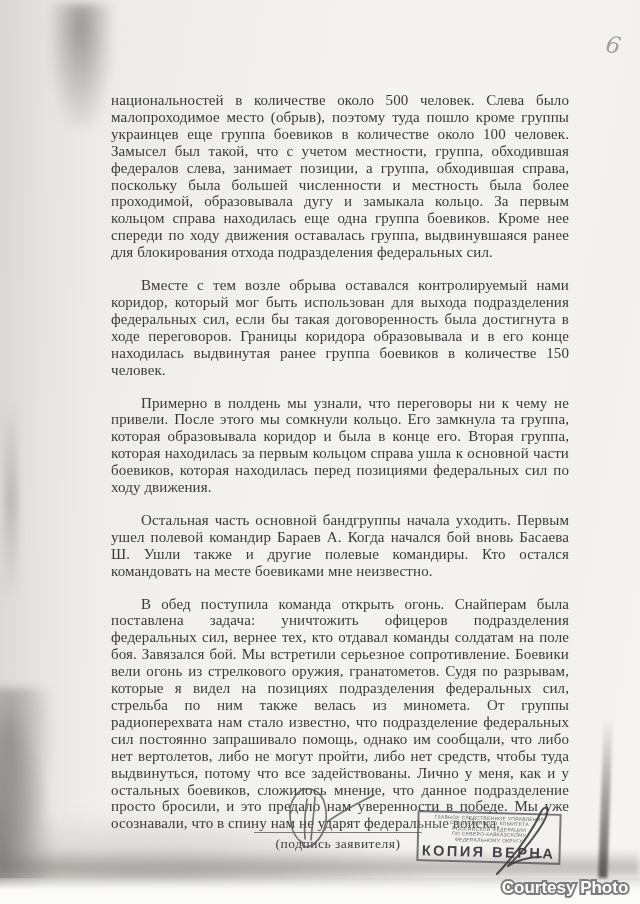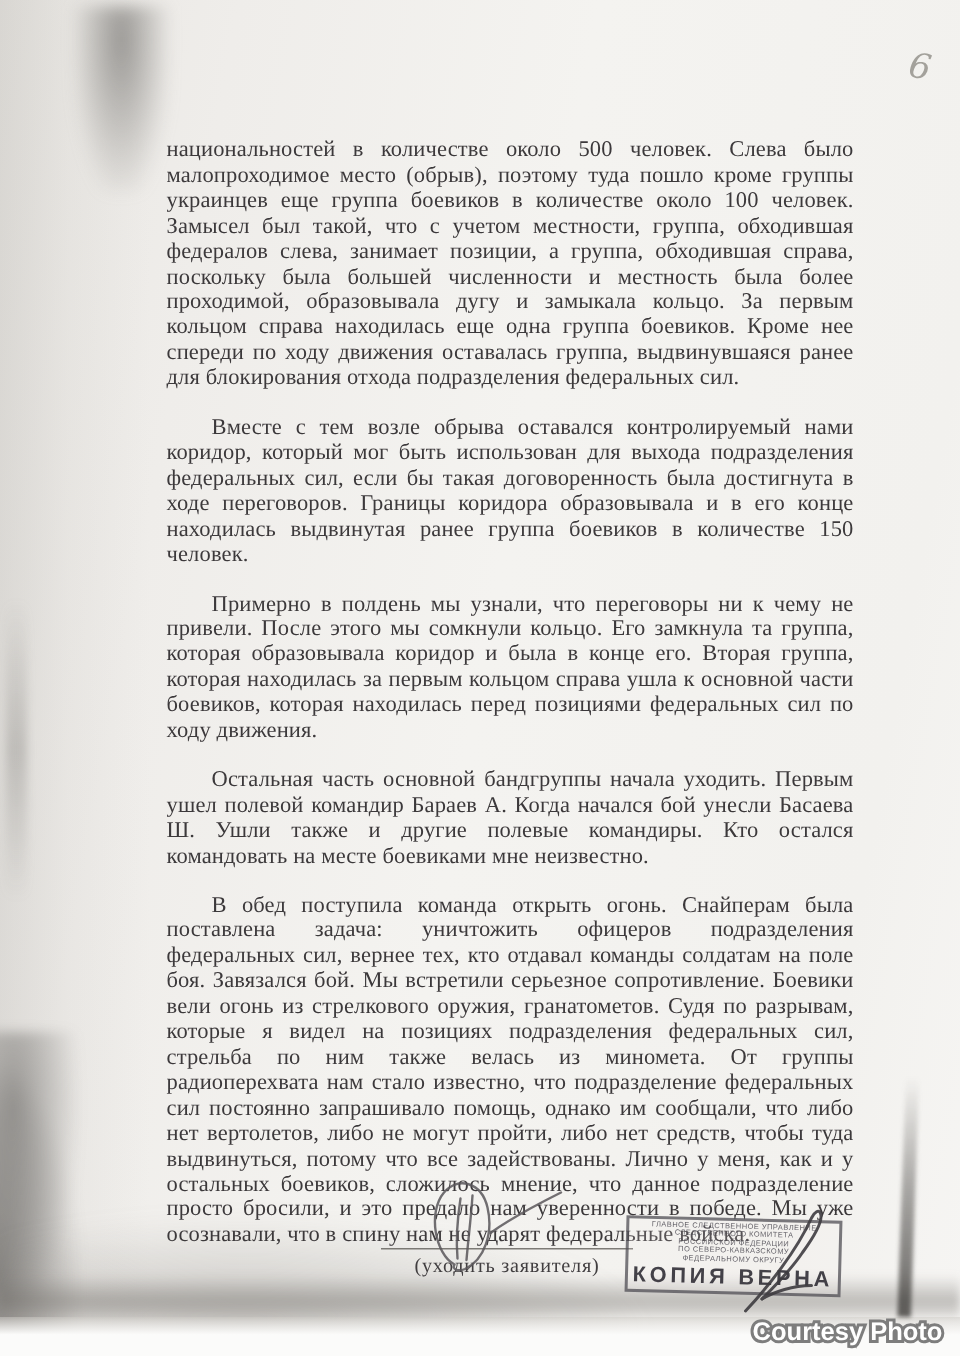--- a/index.html
+++ b/index.html
@@ -117,26 +117,26 @@
   <div class="artifact bottom-band"></div>
   <div class="artifact below-page"></div>
   <div class="artifact right-streak"></div>
 
   <div class="page-number">6</div>
 
   <div class="text-block">
     <p class="no-indent">национальностей в количестве около 500 человек. Слева было малопроходимое место (обрыв), поэтому туда пошло кроме группы украинцев еще группа боевиков в количестве около 100 человек. Замысел был такой, что с учетом местности, группа, обходившая федералов слева, занимает позиции, а группа, обходившая справа, поскольку была большей численности и местность была более проходимой, образовывала дугу и замыкала кольцо. За первым кольцом справа находилась еще одна группа боевиков. Кроме нее спереди по ходу движения оставалась группа, выдвинувшаяся ранее для блокирования отхода подразделения федеральных сил.</p>
     <p>Вместе с тем возле обрыва оставался контролируемый нами коридор, который мог быть использован для выхода подразделения федеральных сил, если бы такая договоренность была достигнута в ходе переговоров. Границы коридора образовывала и в его конце находилась выдвинутая ранее группа боевиков в количестве 150 человек.</p>
     <p>Примерно в полдень мы узнали, что переговоры ни к чему не привели. После этого мы сомкнули кольцо. Его замкнула та группа, которая образовывала коридор и была в конце его. Вторая группа, которая находилась за первым кольцом справа ушла к основной части боевиков, которая находилась перед позициями федеральных сил по ходу движения.</p>
-    <p>Остальная часть основной бандгруппы начала уходить. Первым ушел полевой командир Бараев А. Когда начался бой унесли Басаева Ш. Ушли также и другие полевые командиры. Кто остался командовать на месте боевиками мне неизвестно.</p>
+    <p>Остальная часть основной бандгруппы начала уходить. Первым ушел полевой командир Бараев А. Когда начался бой вновь Басаева Ш. Ушли также и другие полевые командиры. Кто остался командовать на месте боевиками мне неизвестно.</p>
     <p>В обед поступила команда открыть огонь. Снайперам была поставлена задача: уничтожить офицеров подразделения федеральных сил, вернее тех, кто отдавал команды солдатам на поле боя. Завязался бой. Мы встретили серьезное сопротивление. Боевики вели огонь из стрелкового оружия, гранатометов. Судя по разрывам, которые я видел на позициях подразделения федеральных сил, стрельба по ним также велась из миномета. От группы радиоперехвата нам стало известно, что подразделение федеральных сил постоянно запрашивало помощь, однако им сообщали, что либо нет вертолетов, либо не могут пройти, либо нет средств, чтобы туда выдвинуться, потому что все задействованы. Лично у меня, как и у остальных боевиков, сложилось мнение, что данное подразделение просто бросили, и это предало нам уверенности в победе. Мы уже осознавали, что в спину нам не ударят федеральные войска.</p>
   </div>
 
   <div class="sig-line"></div>
-  <div class="sig-caption">(уходить заявителя)</div>
+  <div class="sig-caption">(подпись заявителя)</div>
 
   <div class="stamp">
     <div class="stamp-small">
       <div>ГЛАВНОЕ СЛЕДСТВЕННОЕ УПРАВЛЕНИЕ</div>
       <div>СЛЕДСТВЕННОГО КОМИТЕТА</div>
       <div>РОССИЙСКОЙ ФЕДЕРАЦИИ</div>
       <div>ПО СЕВЕРО-КАВКАЗСКОМУ</div>
       <div>ФЕДЕРАЛЬНОМУ ОКРУГУ</div>
     </div>
     <div class="stamp-main">КОПИЯ ВЕРНА</div>

